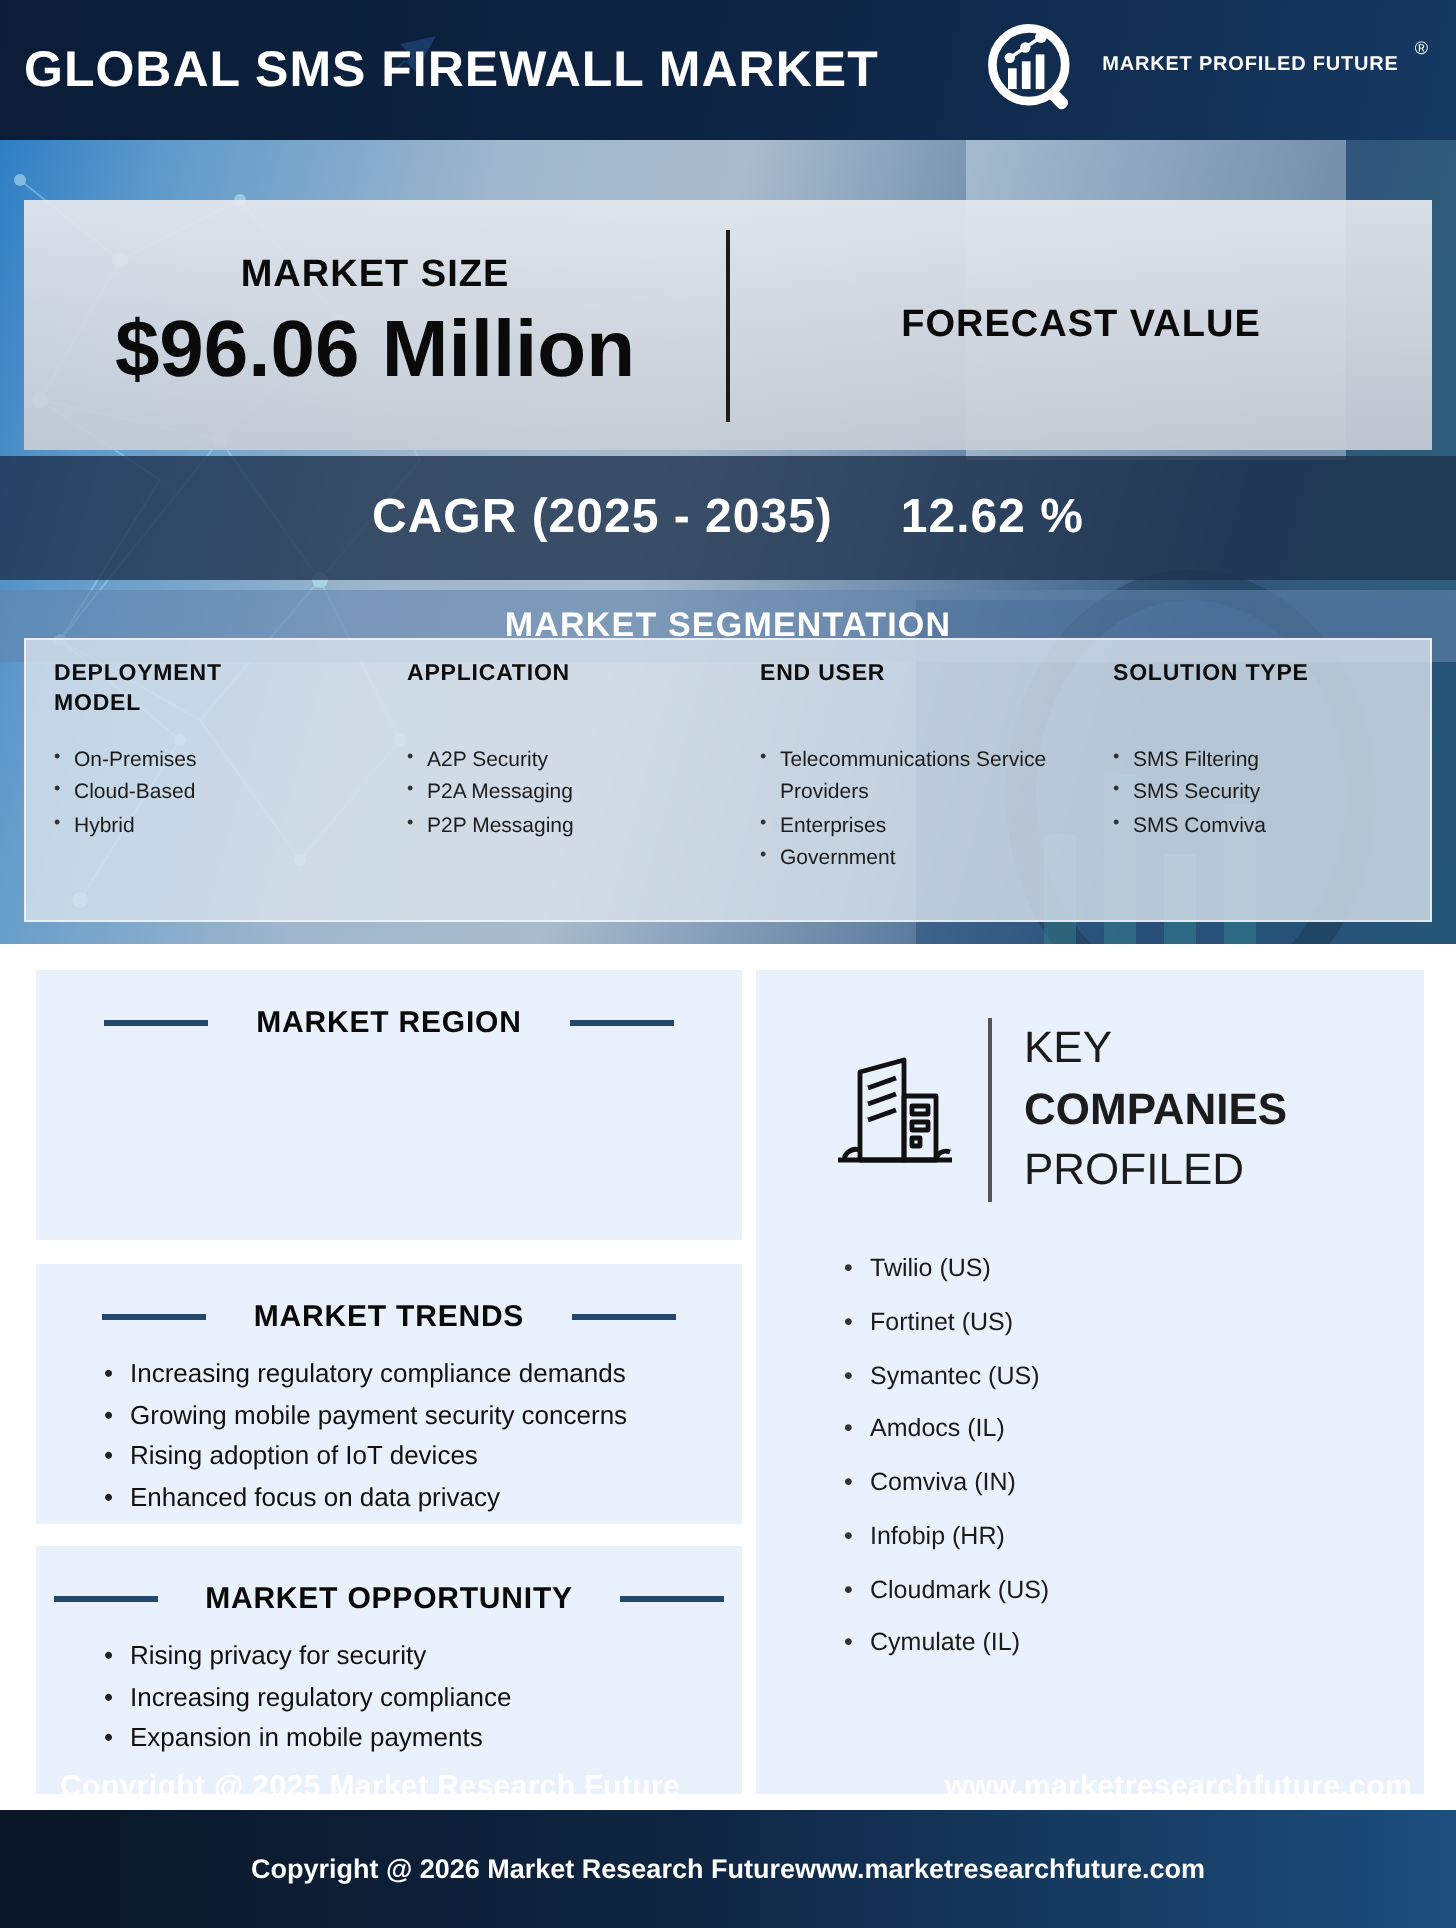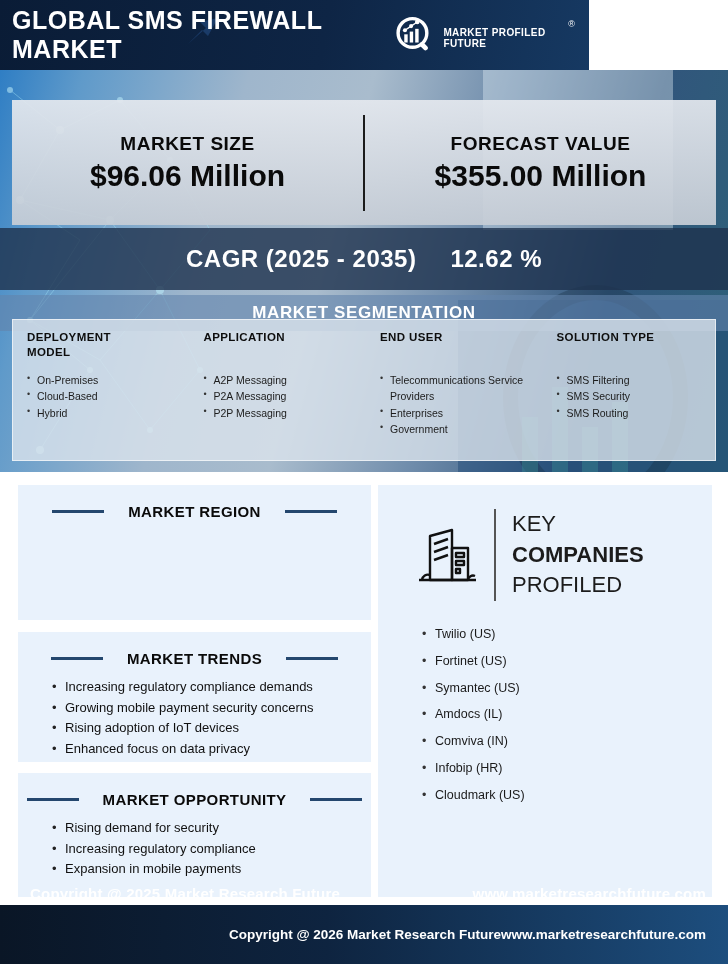--- a/index.html
+++ b/index.html
@@ -1,20 +1,20 @@
 <!DOCTYPE html>
 <html><head>
 <meta charset="utf-8">
 <style>
   * { margin:0; padding:0; box-sizing:border-box; }
   body { font-family:"Liberation Sans","DejaVu Sans",sans-serif; background:#ffffff; }
   .page { position:relative; width:728px; height:964px; margin:0 auto; background:#ffffff; overflow:hidden; }
 
   
-  .header { position:absolute; top:0; left:0; width:589px; height:70px;
+  .header { position:absolute; top:0; left:0; width:728px; height:70px;
     background:linear-gradient(100deg,#0a1c36 0%,#0e2545 55%,#163962 100%);
     display:flex; align-items:center; justify-content:space-between; padding:0 14px 0 12px; z-index:5;gap:36px; }
   .header-title { color:#ffffff; font-size:25px; font-weight:bold; letter-spacing:0.5px; position:relative; z-index:2; }
   .title-arrow { position:absolute; left:178px; top:10px; z-index:1; opacity:0.85; }
   .logo { display:flex; align-items:flex-start; gap:8px; }
   .logo-text { color:#ffffff; font-size:10px; font-weight:bold; letter-spacing:0.4px; margin-top:18px; }
   .logo-reg { color:#ffffff; font-size:9px; vertical-align:super; margin-top:10px; }
 
   
   .hero { position:absolute; top:70px; left:0; width:728px; height:402px; overflow:hidden;
@@ -25,21 +25,21 @@
   .deco-ring { right:40px; top:215px; width:185px; height:225px; border:15px solid rgba(22,42,62,0.32); border-radius:50%; }
   .deco-handle { right:-18px; top:438px; width:110px; height:20px; background:rgba(22,42,62,0.32); transform:rotate(42deg); }
   .deco-bar { bottom:0; background:rgba(55,135,145,0.45); }
   .plexus { position:absolute; left:0; top:0; z-index:0; opacity:0.55; }
 
   .stat-panel { position:absolute; left:12px; top:30px; width:704px; height:125px; z-index:2;
     background:linear-gradient(180deg,rgba(228,232,238,0.93),rgba(198,205,214,0.93));
     display:flex; align-items:center; }
   .stat-half { flex:1; text-align:center; }
   .stat-label { font-size:19px; font-weight:bold; color:#0a0a0a; letter-spacing:0.5px; }
-  .stat-value { font-size:30px; font-weight:bold; color:#0a0a0a; margin-top:4px; }
+  .stat-value { font-size:40px; font-weight:bold; color:#0a0a0a; margin-top:4px; }
   .stat-divider { width:2px; height:96px; background:#1b1b1b; }
 
   .cagr-band { position:absolute; left:0; top:158px; width:728px; height:62px; z-index:2;
     background:rgba(30,50,78,0.80); display:flex; align-items:center; justify-content:center; gap:34px; }
   .cagr-label, .cagr-value { color:#ffffff; font-size:24px; font-weight:bold; letter-spacing:0.5px; }
 
   .seg-band { position:absolute; left:0; top:225px; width:728px; height:36px; z-index:2;
     background:rgba(98,132,172,0.60); display:flex; align-items:center; justify-content:center; }
   .seg-band-title { color:#ffffff; font-size:17px; font-weight:bold; letter-spacing:0.6px; }
 
@@ -76,21 +76,21 @@
   .companies-list li { font-size:12.5px; color:#1a1a1a; line-height:2.14; padding-left:13px; position:relative; }
   .companies-list li::before { content:"•"; position:absolute; left:0; color:#333; }
 
   .watermark { position:absolute; color:#ffffff; font-weight:bold; font-size:15px; letter-spacing:0.2px; }
   .wm-left { left:12px; bottom:-5px; }
   .wm-right { right:6px; bottom:-5px; }
 
   
   .footer { position:absolute; left:0; top:905px; width:728px; height:59px;
     background:linear-gradient(90deg,#0a1626 0%,#0e2440 45%,#1d4e7e 100%);
-    display:flex; align-items:center; justify-content:flex-end; padding:16px 22px; z-index:5; }
+    display:flex; align-items:center; justify-content:center; padding:16px 22px; z-index:5; }
   .footer-copy { color:#ffffff; font-size:13.5px; font-weight:bold; }
   .footer-site { color:#ffffff; font-size:13.5px; font-weight:bold; }
 </style>
 </head>
 <body>
 
 <div class="page">
 
   <div class="header">
     <svg class="title-arrow" width="44" height="44" viewBox="0 0 44 44">
@@ -147,21 +147,20 @@
     <div class="hero-deco deco-bar" style="right:100px; width:16px; height:70px;"></div>
 
     <div class="stat-panel">
       <div class="stat-half">
         <div class="stat-label">MARKET SIZE</div>
         <div class="stat-value">$96.06 Million</div>
       </div>
       <div class="stat-divider"></div>
       <div class="stat-half">
         <div class="stat-label">FORECAST VALUE</div>
-        <div class="stat-value">$355.00 Million</div>
       </div>
     </div>
 
     <div class="cagr-band">
       <span class="cagr-label">CAGR (2025 - 2035)</span>
       <span class="cagr-value">12.62 %</span>
     </div>
 
     <div class="seg-band">
       <span class="seg-band-title">MARKET SEGMENTATION</span>
@@ -171,39 +170,39 @@
         <div class="seg-heading">DEPLOYMENT MODEL</div>
         <ul class="seg-list">
             <li>On-Premises</li>
             <li>Cloud-Based</li>
             <li>Hybrid</li>
           </ul>
       </div>
       <div class="seg-col">
         <div class="seg-heading">APPLICATION</div>
         <ul class="seg-list">
-            <li>A2P Messaging</li>
+            <li>A2P Security</li>
             <li>P2A Messaging</li>
             <li>P2P Messaging</li>
           </ul>
       </div>
       <div class="seg-col">
         <div class="seg-heading">END USER</div>
         <ul class="seg-list">
             <li>Telecommunications Service Providers</li>
             <li>Enterprises</li>
             <li>Government</li>
           </ul>
       </div>
       <div class="seg-col">
         <div class="seg-heading">SOLUTION TYPE</div>
         <ul class="seg-list">
             <li>SMS Filtering</li>
             <li>SMS Security</li>
-            <li>SMS Routing</li>
+            <li>SMS Comviva</li>
           </ul>
       </div>
     </div>
   </div>
 
   <div class="panel panel-region">
     <div class="panel-heading-row">
       <span class="heading-rule"></span>
       <span class="panel-heading">MARKET REGION</span>
       <span class="heading-rule"></span>
@@ -224,21 +223,21 @@
       </ul>
   </div>
 
   <div class="panel panel-opportunity">
     <div class="panel-heading-row">
       <span class="heading-rule"></span>
       <span class="panel-heading">MARKET OPPORTUNITY</span>
       <span class="heading-rule"></span>
     </div>
     <ul class="bullet-list">
-        <li>Rising demand for security</li>
+        <li>Rising privacy for security</li>
         <li>Increasing regulatory compliance</li>
         <li>Expansion in mobile payments</li>
       </ul>
     <div class="watermark wm-left">Copyright @ 2025 Market Research Future</div>
   </div>
 
   <div class="panel panel-companies">
     <div class="companies-header">
       <svg width="62" height="66" viewBox="0 0 62 66">
         <g fill="none" stroke="#111" stroke-width="2.4" stroke-linejoin="round">
@@ -263,20 +262,21 @@
       </div>
     </div>
     <ul class="companies-list">
         <li>Twilio (US)</li>
         <li>Fortinet (US)</li>
         <li>Symantec (US)</li>
         <li>Amdocs (IL)</li>
         <li>Comviva (IN)</li>
         <li>Infobip (HR)</li>
         <li>Cloudmark (US)</li>
+        <li>Cymulate (IL)</li>
       </ul>
     <div class="watermark wm-right">www.marketresearchfuture.com</div>
   </div>
 
   <div class="footer">
     <div class="footer-copy">Copyright @ 2026 Market Research Future</div>
     <div class="footer-site">www.marketresearchfuture.com</div>
   </div>
 
 </div>

